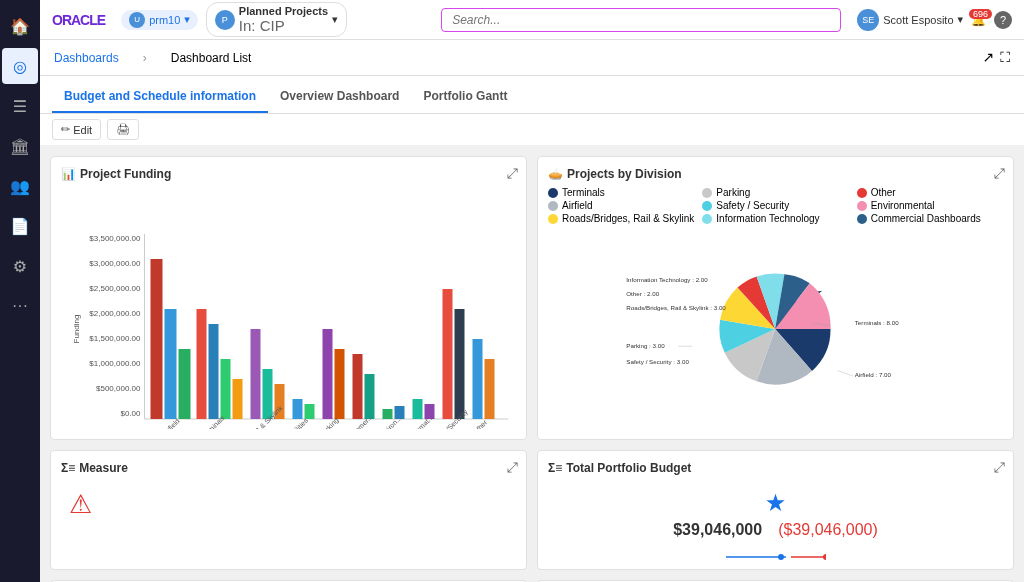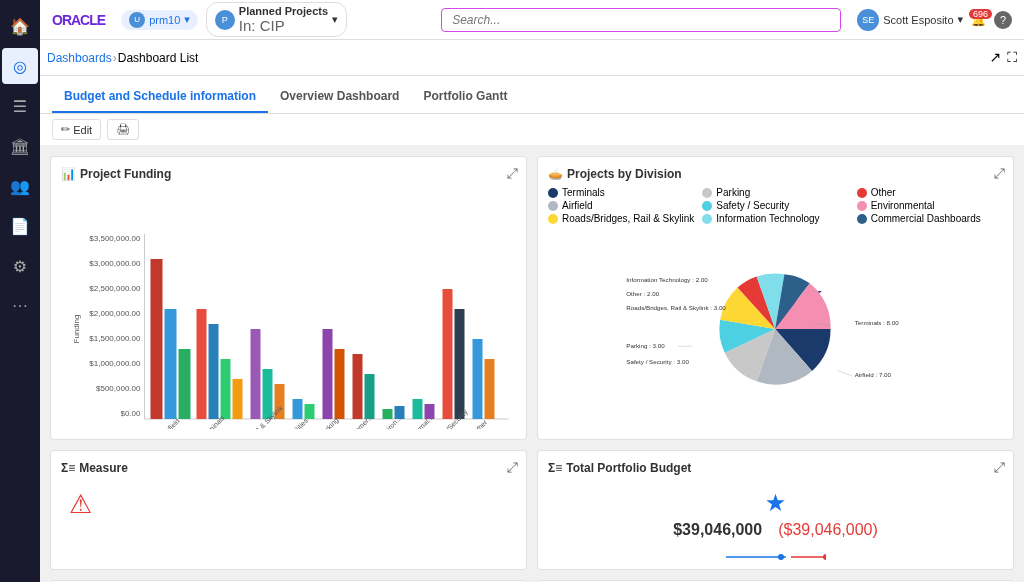--- a/index.html
+++ b/index.html
@@ -20,21 +20,21 @@
     .project-pill { background: #fff; border: 1px solid #ddd; border-radius: 12px; padding: 2px 8px; font-size: 11px; color: #333; display: flex; align-items: center; gap: 4px; cursor: pointer; }
     .project-avatar { width: 20px; height: 20px; background: #4a90d9; border-radius: 50%; display: flex; align-items: center; justify-content: center; color: white; font-size: 9px; }
     .search-bar { flex: 1; max-width: 400px; margin-left: auto; }
     .search-bar input { width: 100%; padding: 4px 10px; border: 1px solid #d946ef; border-radius: 4px; font-size: 12px; font-style: italic; }
     .topbar-right { display: flex; align-items: center; gap: 8px; margin-left: 8px; }
     .user-info { font-size: 11px; color: #333; display: flex; align-items: center; gap: 4px; }
     .bell-badge { position: relative; cursor: pointer; }
     .badge { background: #e53935; color: white; border-radius: 8px; padding: 0 4px; font-size: 9px; position: absolute; top: -4px; right: -6px; }
 
     
-    .breadcrumb-bar { height: 36px; background: #fff; border-bottom: 1px solid #ddd; display: flex; align-items: center; padding: 0 7px; gap: 1px; font-size: 12px; flex-shrink: 0; }
+    .breadcrumb-bar { height: 36px; background: #fff; border-bottom: 1px solid #ddd; display: flex; align-items: center; padding: 0 14px; gap: 24px; font-size: 12px; flex-shrink: 0; }
     .breadcrumb-sep { color: #999; }
     .breadcrumb-link { color: #1a73e8; cursor: pointer; text-decoration: none; }
 
     
     .tab-bar { height: 38px; background: #fff; border-bottom: 1px solid #ddd; display: flex; align-items: flex-end; padding: 0 12px; flex-shrink: 0; }
     .tab { padding: 8px 12px; font-size: 12px; cursor: pointer; color: #555; border-bottom: 2px solid transparent; font-weight: bold; }
     .tab.active { color: #1a73e8; border-bottom: 2px solid #1a73e8; }
     .toolbar { height: 32px; background: #fff; border-bottom: 1px solid #eee; display: flex; align-items: center; padding: 0 12px; gap: 6px; flex-shrink: 0; }
     .btn-sm { padding: 3px 8px; border: 1px solid #ddd; border-radius: 3px; background: #fff; font-size: 11px; cursor: pointer; display: flex; align-items: center; gap: 3px; color: #333; }
 

